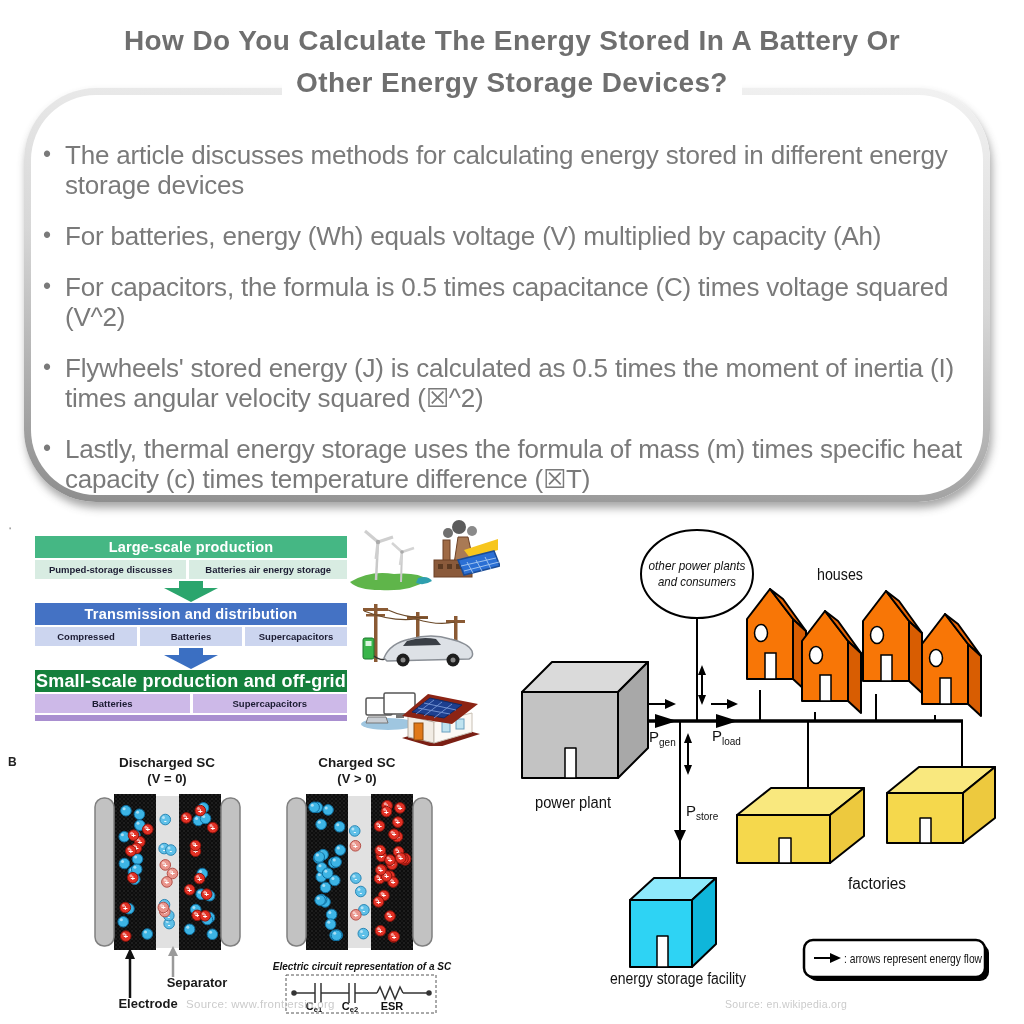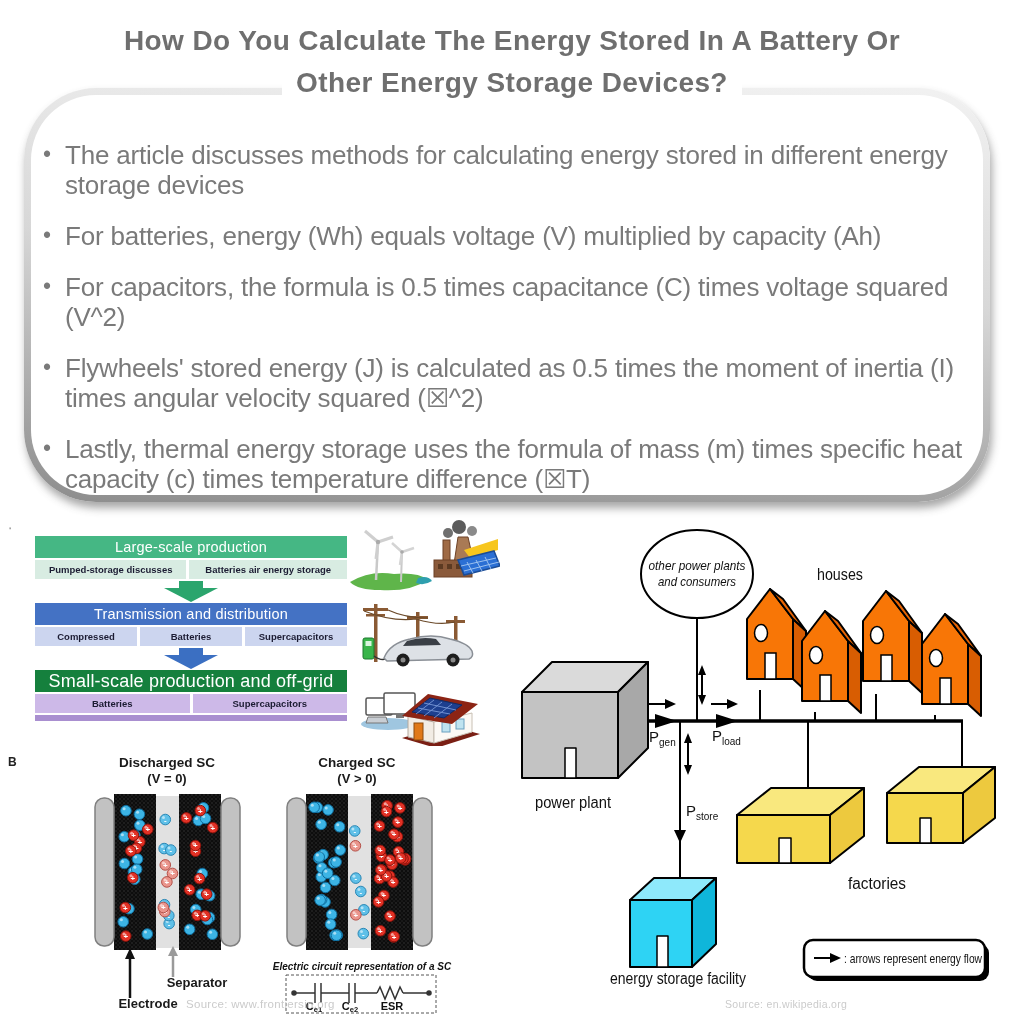--- a/index.html
+++ b/index.html
@@ -15,21 +15,21 @@
   .title div{display:inline-block;background:#fff;padding:0 14px;color:#6f6f6f;
              font-size:28px;font-weight:600;letter-spacing:.4px;line-height:42px;}
   .bullets{position:absolute;left:36px;top:140px;width:930px;z-index:2;list-style:none;margin:0;padding:0;}
   .bullets li{position:relative;padding-left:29px;margin-bottom:21px;color:#7a7a7a;
               font-size:26px;line-height:30px;letter-spacing:-.2px;}
   .bullets li::before{content:"\2022";position:absolute;left:7px;top:-1px;font-size:23px;color:#7a7a7a;}
 
   
   .panel-a{position:absolute;left:35px;top:536px;width:312px;z-index:2;}
   .corner-mark{position:absolute;left:9px;top:526px;font-size:10px;color:#666;}
-  .fc-header{height:22px;line-height:22px;text-align:center;color:#fff;font-weight:normal;
+  .fc-header{height:22px;line-height:22px;text-align:center;color:#fff;font-weight:bold;
              font-size:14.5px;letter-spacing:.2px;}
   .hdr-green{background:#45b784;}
   .hdr-blue{background:#4472c4;}
   .hdr-purple{background:#15803d;font-size:18px;}
   .fc-cells{display:flex;gap:3px;margin-top:2px;}
   .fc-cell{height:19px;line-height:19px;text-align:center;font-size:9.5px;font-weight:bold;color:#1c1c33;}
   .cell-mint{background:#d8ece2;}
   .cell-blue{background:#ccd5ef;}
   .cell-purple{background:#cdb9e8;}
   .fc-arrow{width:54px;margin:2px auto 1px auto;}

